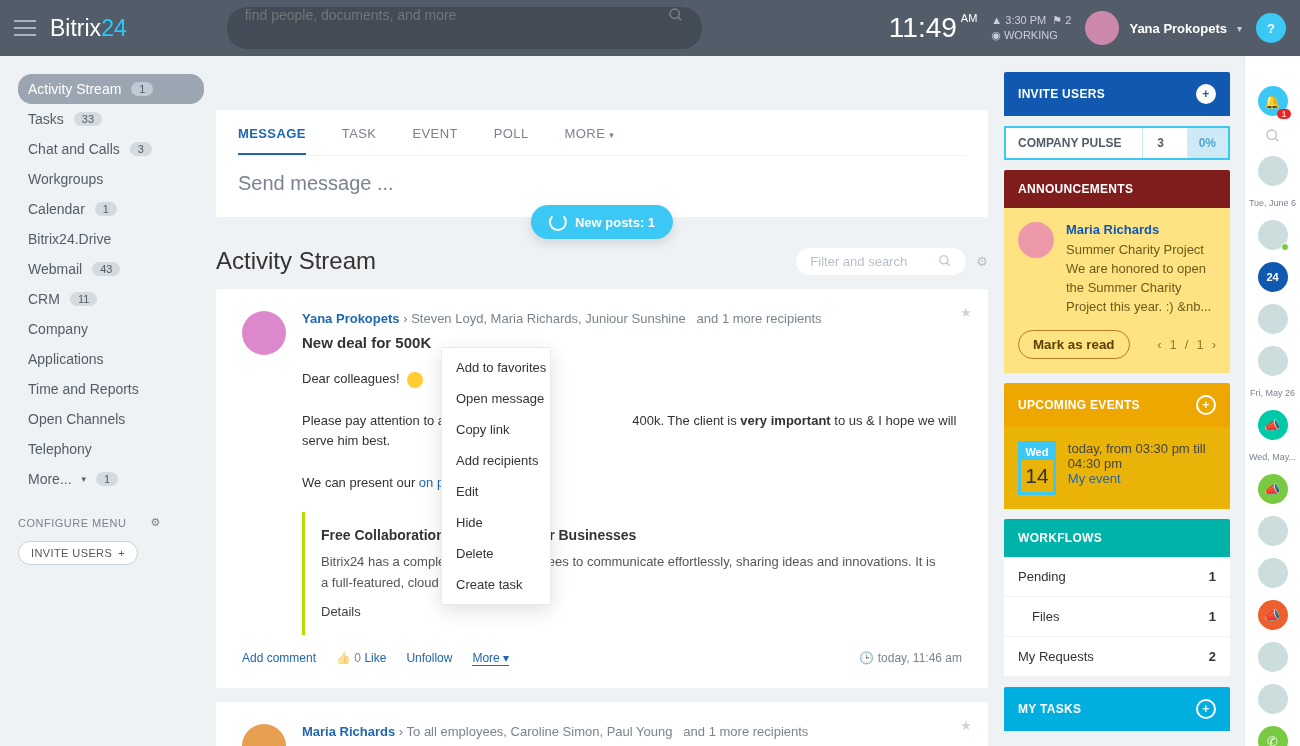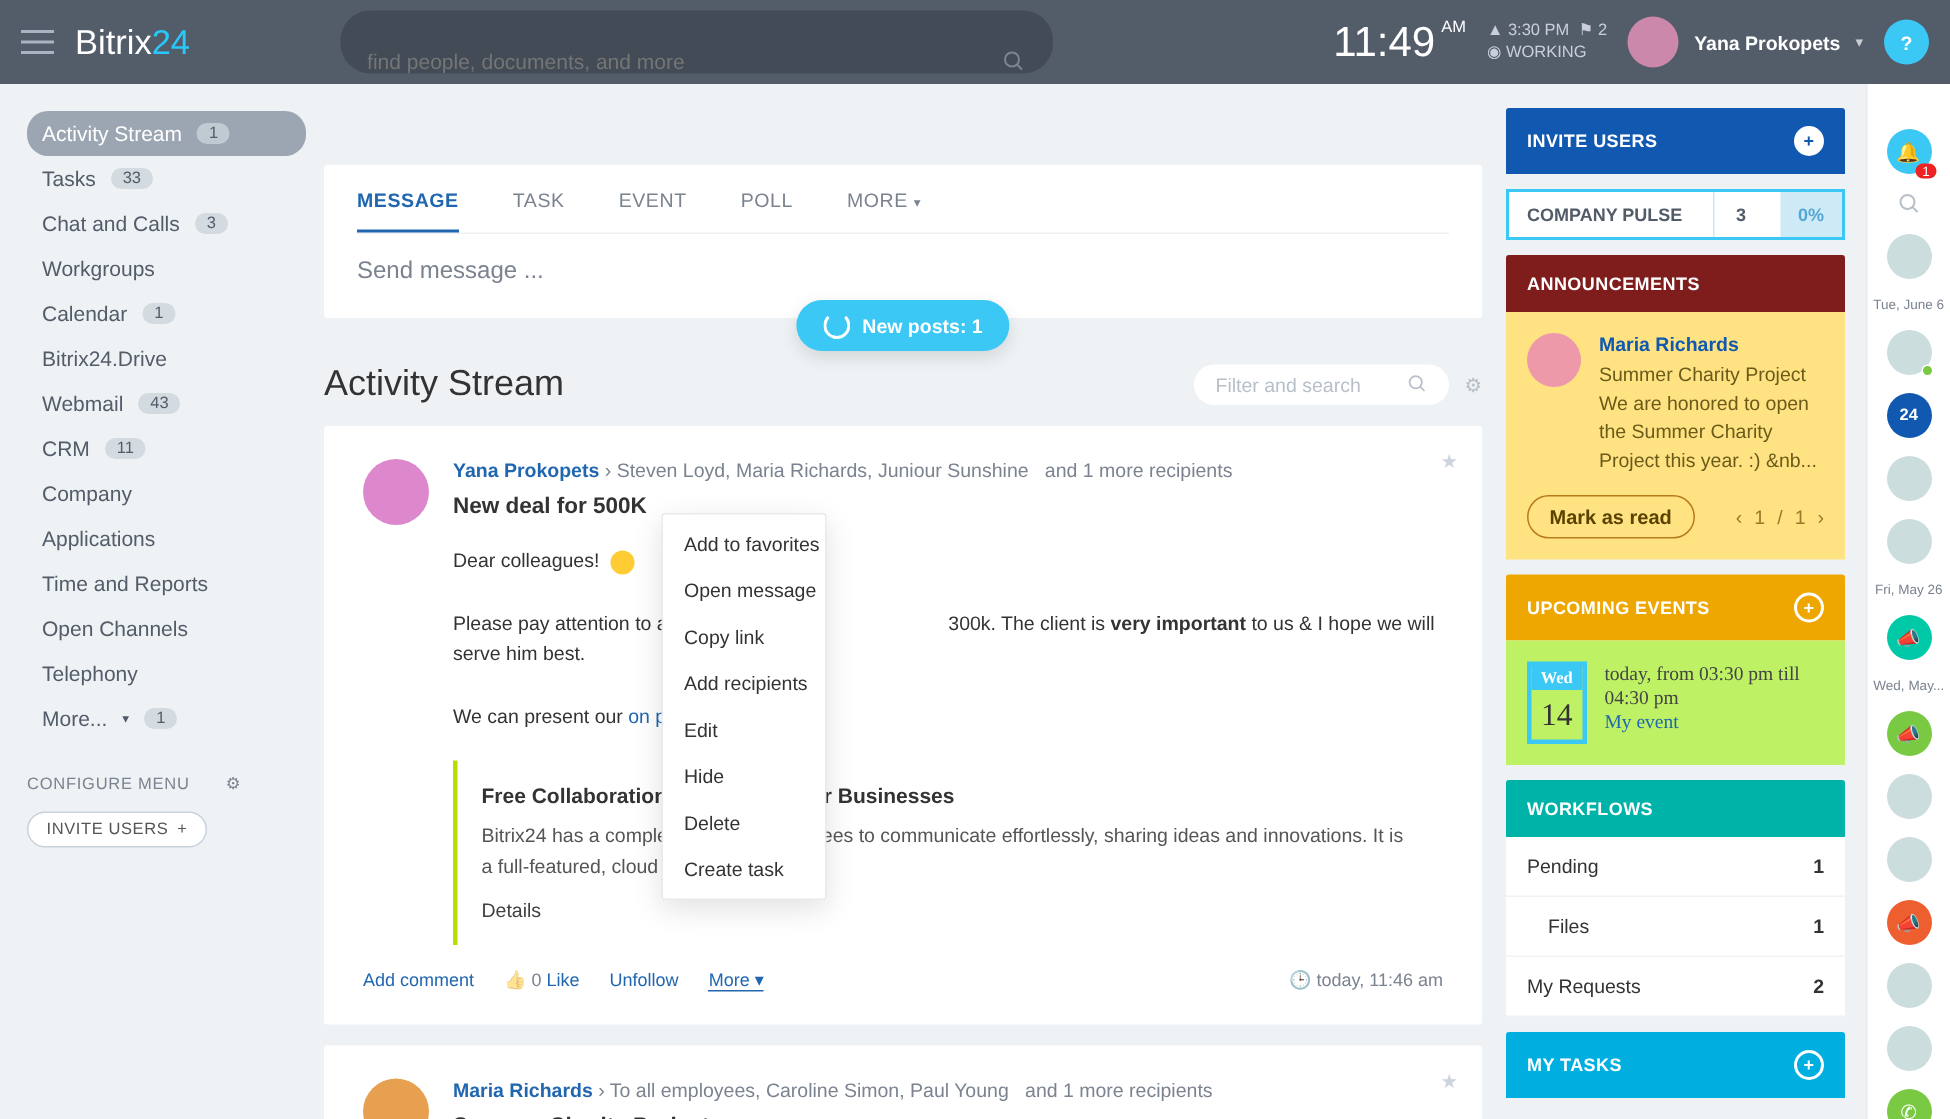--- a/index.html
+++ b/index.html
@@ -5,21 +5,21 @@
 * { box-sizing: border-box; margin: 0; padding: 0; }
 body { font-family: "Helvetica Neue", Arial, sans-serif; font-size: 13px; color: #333; background: #eef2f4; overflow: hidden; width: 1300px; height: 746px; }
 a { color: #2067b0; text-decoration: none; }
 
 
 .hdr { background: #535c69; height: 56px; display: flex; align-items: center; padding: 0 14px; color: #fff; }
 .hamb { width: 22px; height: 16px; display: flex; flex-direction: column; justify-content: space-between; margin-right: 14px; cursor: pointer; }
 .hamb span { background: #aab3c1; height: 2px; }
 .logo { font-size: 23px; font-weight: 400; }
 .logo b { color: #29c8fa; font-weight: 400; }
-.search-box { margin-left: 100px; background: #434b56; border-radius: 20px; width: 475px; height: 42px; display: flex; align-items: flex-end; padding: 0 18px; color: #8f97a3; }
+.search-box { margin-left: 100px; background: #434b56; border-radius: 20px; width: 475px; height: 42px; display: flex; align-items: flex-start; padding: 0 18px; color: #8f97a3; }
 .search-box input { background: none; border: none; color: #aab3c1; font-size: 14px; flex: 1; outline: none; }
 .search-icon { opacity: .55; }
 .clock { margin-left: auto; display: flex; align-items: center; gap: 14px; }
 .clock .time { font-size: 28px; font-weight: 300; }
 .clock .am { font-size: 11px; vertical-align: top; }
 .clock .meta { font-size: 11px; line-height: 15px; text-align: left; color: #c9cfda; }
 .user { display: flex; align-items: center; gap: 10px; margin-left: 14px; }
 .user .avatar { width: 34px; height: 34px; border-radius: 50%; background: #c8a; }
 .user .name { font-weight: 600; }
 .caret { font-size: 10px; opacity: .7; }
@@ -34,21 +34,21 @@
 .nav-item.active .badge { background: #c0cad3; color: #535c69; }
 .conf { margin-top: 22px; font-size: 11px; letter-spacing: .5px; color: #7a838f; display: flex; align-items: flex-end; gap: 24px; }
 .invite-btn { margin-top: 12px; border: 1px solid #c9d1db; background: #fff; border-radius: 14px; padding: 5px 12px; font-size: 11px; letter-spacing: .4px; color: #555; display: inline-flex; align-items: center; gap: 6px; cursor: pointer; }
 
 .main { flex: 1; background: #eef2f4; overflow: hidden; display: flex; }
 .content { flex: 1; display: flex; flex-direction: column; overflow-y: auto; margin-top: 38px; }
 .tabs-card { background: #fff; margin: 16px 16px 0 0; border-radius: 2px; padding: 0 22px; position: relative; }
 .tabs { display: flex; gap: 36px; border-bottom: 1px solid #eef1f4; padding-top: 16px; }
 .tab { font-size: 13px; letter-spacing: .4px; color: #7a838f; padding-bottom: 12px; border-bottom: 2px solid transparent; cursor: pointer; }
 .tab.active { color: #2067b0; font-weight: 700; border-color: #2067b0; }
-.compose { font-size: 16px; color: #7a838f; padding: 16px 0 22px; }
+.compose { font-size: 20px; color: #7a838f; padding: 16px 0 22px; }
 .newposts { position: absolute; left: 50%; transform: translateX(-50%); bottom: -22px; background: #3bc8f5; color: #fff; border-radius: 20px; padding: 8px 18px; display: flex; align-items: center; gap: 8px; font-weight: 600; box-shadow: 0 4px 12px rgba(0,0,0,.12); }
 .reload { width: 18px; height: 18px; border: 2px solid #fff; border-top-color: transparent; border-radius: 50%; }
 
 .page-title-row { display: flex; align-items: center; justify-content: space-between; margin: 30px 16px 14px 0; }
 .page-title { font-size: 24px; color: #333; font-weight: 400; }
 .filter-box { background: #fff; border-radius: 16px; padding: 6px 14px; color: #b7bfc9; width: 170px; display: flex; align-items: center; justify-content: space-between; }
 .gear { color: #b7bfc9; margin-left: 10px; }
 
 .post { background: #fff; margin: 0 16px 14px 0; border-radius: 2px; padding: 22px 26px; position: relative; }
 .post .star { position: absolute; right: 16px; top: 16px; color: #cdd4dc; }
@@ -85,21 +85,21 @@
 .w-cyanborder .pct { background: #cfeaf7; padding: 8px 12px; color: #52a7d3; }
 .w-ann-h { background: #7f1d1d; }
 .w-ann-b { background: #ffe282; padding: 14px; display: flex; gap: 12px; }
 .w-ann-b .av { width: 36px; height: 36px; border-radius: 50%; background: #e9a; flex-shrink: 0; }
 .w-ann-b .nm { color: #1058b0; font-weight: 600; }
 .w-ann-b .txt { color: #6b5b1a; line-height: 1.45; margin-top: 4px; }
 .ann-foot { background: #ffe282; padding: 0 14px 14px; display: flex; align-items: center; justify-content: space-between; }
 .mark-btn { border: 1px solid #b97a1b; color: #5a4200; background: none; border-radius: 16px; padding: 6px 14px; font-weight: 600; cursor: pointer; }
 .pager { color: #9b7a2a; display: flex; gap: 8px; align-items: center; }
 .w-orange { background: #eea700; gap: 36px; }
-.w-ev-b { background: #bef264; padding: 14px; display: flex; gap: 12px; font-family: Liberation Serif, serif; }
+.w-ev-b { background: #eab308; padding: 14px; display: flex; gap: 12px; }
 .ev-date { border: 3px solid #3bc8f5; width: 48px; text-align: center; }
 .ev-date .wd { background: #3bc8f5; color: #fff; font-size: 11px; font-weight: 700; padding: 2px 0; }
 .ev-date .d { font-size: 21px; font-weight: 300; padding: 4px 0; }
 .w-teal { background: #00b3a8; }
 .wf-b { background: #fff; }
 .wf-row { display: flex; justify-content: space-between; padding: 12px 14px; border-bottom: 1px solid #f0f2f4; }
 .wf-row.sub { padding-left: 28px; }
 .w-cyan { background: #00aee0; }
 
 
@@ -256,21 +256,21 @@
           <div>
             <span class="post-from">Yana Prokopets</span>
             <span class="post-to"> › </span>
             <span class="post-recips">Steven Loyd, Maria Richards, Juniour Sunshine</span>
             <span class="post-recips">&nbsp;&nbsp;</span><span class="post-recips">and 1 more recipients</span>
             <div class="post-title">New deal for 500K</div>
           </div>
         </div>
         <div class="post-body">
           <p><span>Dear colleagues!</span> &nbsp;<span class="emoji"></span></p><br>
-          <p><span>Please pay attention to a ne</span><span style="visibility:hidden">xxxxxxxxxxxxxxxxxxxxxxxxxx</span><span>300k. The client is </span><b>very important</b><span> to us &amp; I hope we will serve him best.</span></p><br>
+          <p><span>Please pay attention to a ne</span><span style="visibility:hidden">xxxxxxxxxxxxxxxxxxxxxxxxxx</span><span>400k. The client is </span><b>very important</b><span> to us &amp; I hope we will serve him best.</span></p><br>
           <p><span>We can present our </span><a>on prem</a></p>
           <div class="attach">
             <h4>Free Collaboration And S                     tform For Businesses</h4>
             <p>Bitrix24 has a complete soci                           ws employees to communicate effortlessly, sharing ideas and innovations. It is a full-featured, cloud base</p>
             <a class="det">Details</a>
           </div>
         </div>
         <div class="post-actions">
           <a>Add comment</a>
           <span><span class="like-thumb">👍</span> <span>0</span> <a>Like</a></span>

